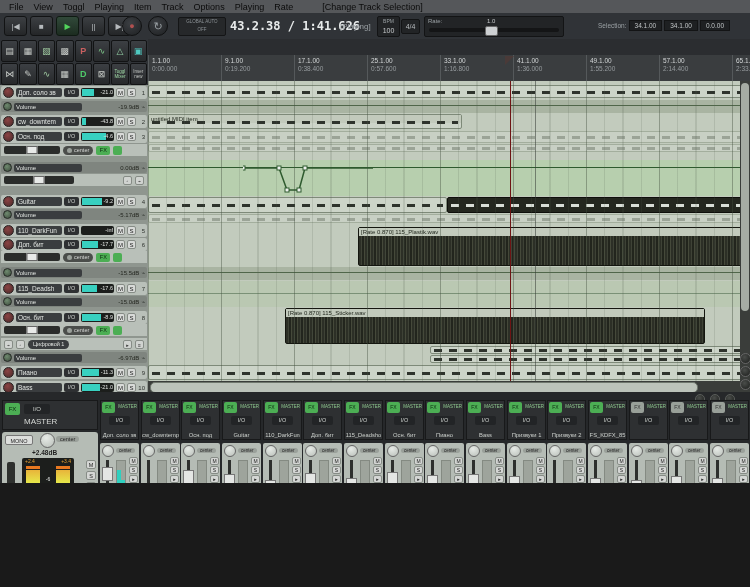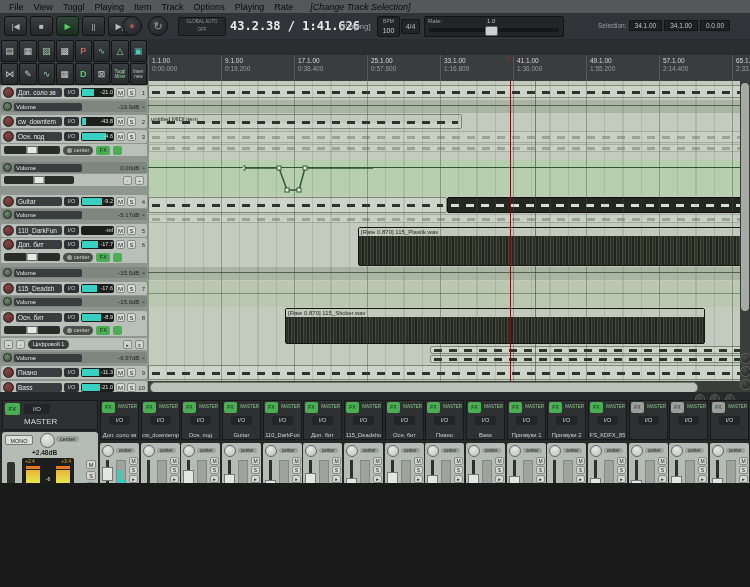--- a/index.html
+++ b/index.html
@@ -1,20 +1,20 @@
 <!DOCTYPE html>
 <html><head>
 <meta charset="utf-8">
 <style>
   html,body{margin:0;padding:0;background:#1a1a1a;}
   #app{position:relative;width:750px;height:483px;background:#2b2d30;font-family:"Liberation Sans",sans-serif;overflow:hidden;}
   
   .menubar{position:absolute;left:0;top:0;width:750px;height:13px;background:#55575a;color:#0b0b0b;font-size:9px;display:flex;align-items:center;padding:0 4px;box-sizing:border-box;}
   .menu-item{padding:0 5px;white-space:nowrap;}
-  .menu-hint{margin-left:12px;white-space:nowrap;font-style:italic;}
+  .menu-hint{margin-left:24px;white-space:nowrap;}
   .menu-status{margin-left:auto;font-size:8.5px;white-space:nowrap;}
   
   .transport{position:absolute;left:0;top:13px;width:750px;height:26px;background:#303337;border-bottom:1px solid #17181a;}
   .t-btns{position:absolute;left:4px;top:3px;display:flex;gap:3px;}
   .tbtn{width:21px;height:18px;background:linear-gradient(#3c3f43,#242628);border:1px solid #121314;border-radius:3px;color:#b6babd;font-size:8px;display:flex;align-items:center;justify-content:center;}
   .rbtn{position:absolute;top:3px;width:18px;height:18px;border-radius:50%;background:radial-gradient(circle at 40% 35%,#3c3f43,#1e2022);border:1px solid #101112;color:#b05050;font-size:9px;display:flex;align-items:center;justify-content:center;}
   .rbtn.loop{color:#9aa0a4;font-size:11px;}
   .gauto{position:absolute;left:178px;top:4px;width:46px;height:17px;background:#26282a;border:1px solid #141516;border-radius:2px;color:#8c9296;font-size:4.5px;line-height:8px;text-align:center;overflow:hidden;}
   .timedisp{position:absolute;left:230px;top:6px;font-family:"DejaVu Sans Mono",monospace;font-size:12px;font-weight:bold;color:#e8ebeb;white-space:nowrap;}
   .playstate{position:absolute;left:340px;top:9px;font-size:8px;color:#9aa0a4;}

